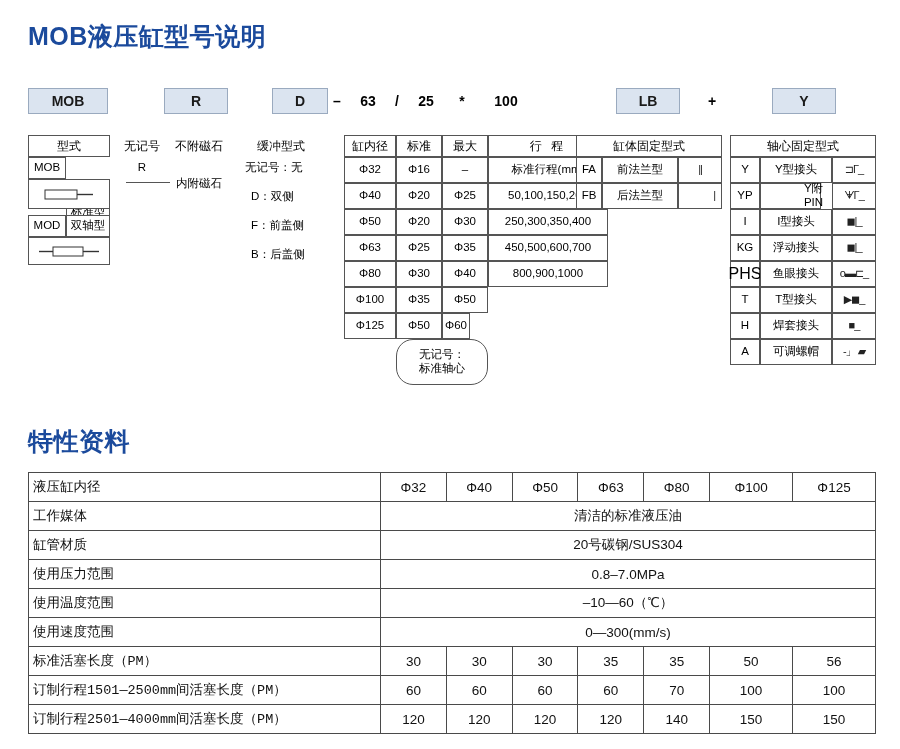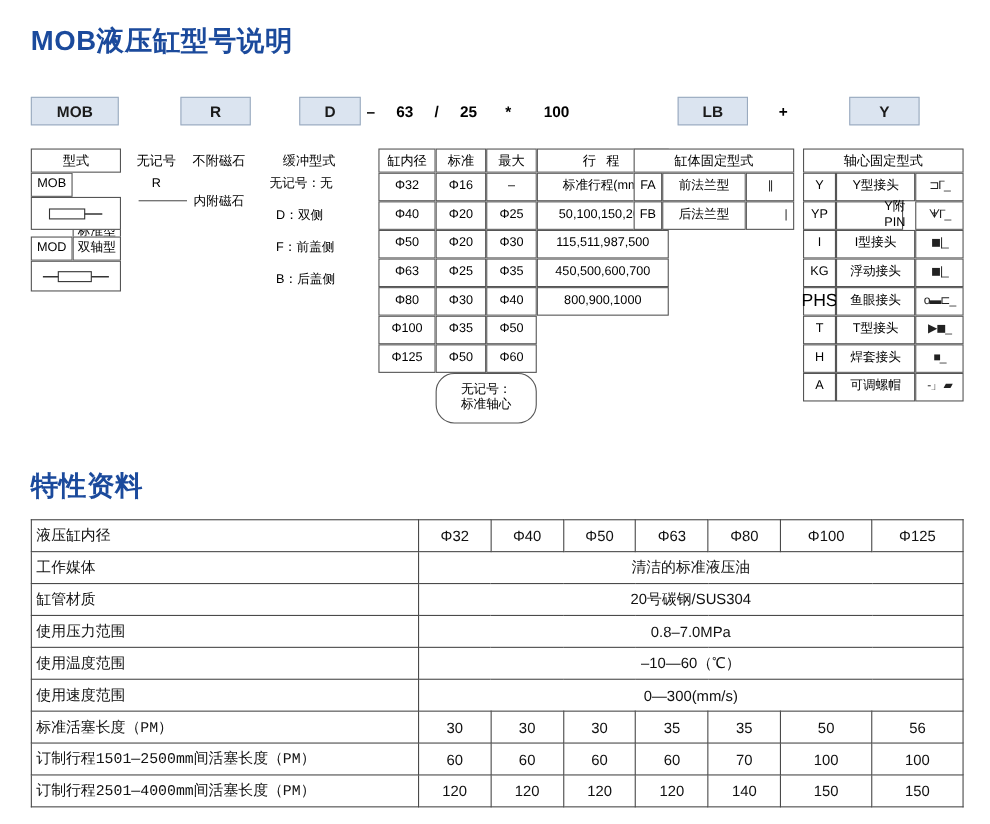--- a/index.html
+++ b/index.html
@@ -159,33 +159,33 @@
     <div class="box" style="left:442px; top:183px; width:46px; height:26px;">Φ25</div>
     <div class="box" style="left:396px; top:209px; width:46px; height:26px;">Φ20</div>
     <div class="box" style="left:442px; top:209px; width:46px; height:26px;">Φ30</div>
     <div class="box" style="left:396px; top:235px; width:46px; height:26px;">Φ25</div>
     <div class="box" style="left:442px; top:235px; width:46px; height:26px;">Φ35</div>
     <div class="box" style="left:396px; top:261px; width:46px; height:26px;">Φ30</div>
     <div class="box" style="left:442px; top:261px; width:46px; height:26px;">Φ40</div>
     <div class="box" style="left:396px; top:287px; width:46px; height:26px;">Φ35</div>
     <div class="box" style="left:442px; top:287px; width:46px; height:26px;">Φ50</div>
     <div class="box" style="left:396px; top:313px; width:46px; height:26px;">Φ50</div>
-    <div class="box" style="left:442px; top:313px; width:46px; height:26px;">Φ60</div>
+    <div class="box" style="left:442px; top:313px; width:28px; height:26px;">Φ60</div>
 
     <div class="box" style="left:396px; top:339px; width:92px; height:46px; flex-direction:column;border-radius:17px;">
       <span>无记号：</span>
       <span>标准轴心</span>
     </div>
   </div>
 
   <div class="grp">
     <div class="box hdr" style="left:488px; top:135px; width:120px; height:22px;letter-spacing:3px;">行  程</div>
     <div class="box" style="left:488px; top:157px; width:120px; height:26px;">标准行程(mm)</div>
     <div class="box" style="left:488px; top:183px; width:120px; height:26px;">50,100,150,200</div>
-    <div class="box" style="left:488px; top:209px; width:120px; height:26px;">115,511,987,500</div>
+    <div class="box" style="left:488px; top:209px; width:120px; height:26px;">250,300,350,400</div>
     <div class="box" style="left:488px; top:235px; width:120px; height:26px;">450,500,600,700</div>
     <div class="box" style="left:488px; top:261px; width:120px; height:26px;">800,900,1000</div>
   </div>
 
   <div class="grp">
     <div class="box hdr" style="left:576px; top:135px; width:146px; height:22px;">缸体固定型式</div>
     <div class="box" style="left:576px; top:157px; width:26px; height:26px;">FA</div>
     <div class="box" style="left:602px; top:157px; width:76px; height:26px;">前法兰型</div>
     <div class="box sym" style="left:678px; top:157px; width:44px; height:26px;">||</div>
     <div class="box" style="left:576px; top:183px; width:26px; height:26px;">FB</div>

